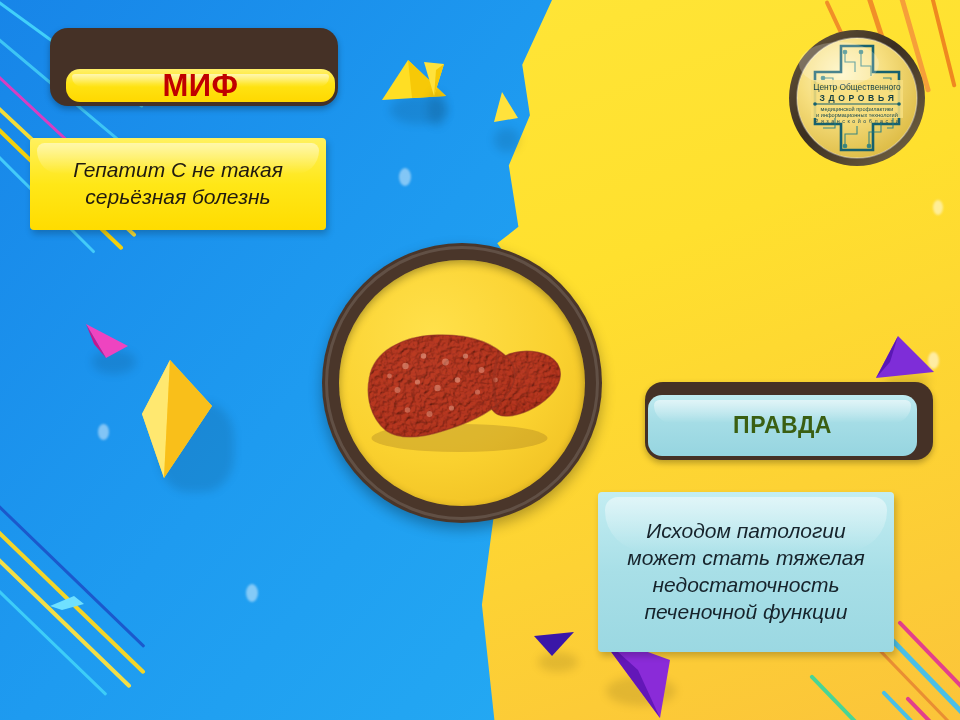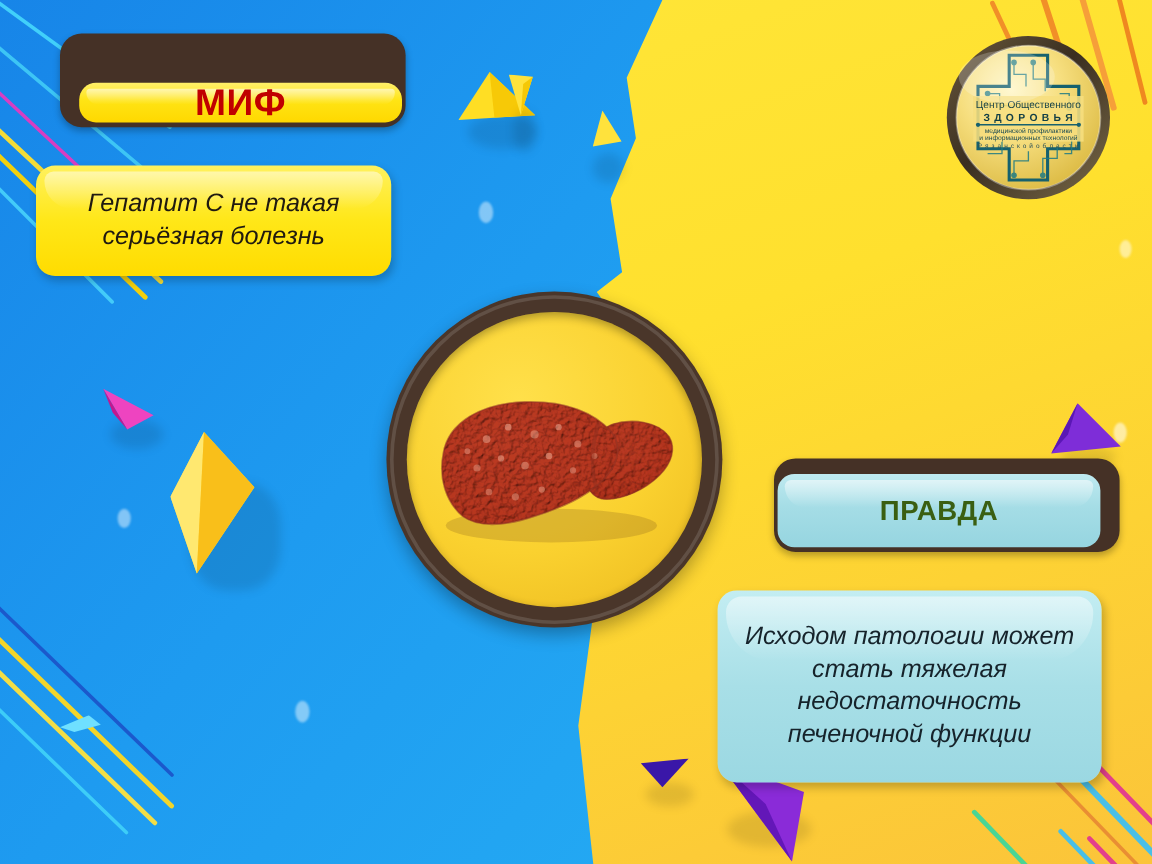--- a/index.html
+++ b/index.html
@@ -106,21 +106,21 @@
   #truth-plaque { left: 645px; top: 382px; width: 288px; height: 78px; }
   #truth-plaque .face {
     left: 3px; top: 13px; right: 16px; bottom: 4px;
     background: linear-gradient(180deg, #BFEAF0 0%, #A5DDE6 45%, #96D5E0 100%);
   }
   #truth-plaque .label { font-size: 23px; color: #3A5F12; }
 
   
   .bubble {
     position: absolute;
-    border-radius: 16px;
+    border-radius: 4px;
     display: flex;
     align-items: center;
     justify-content: center;
     text-align: center;
     box-shadow: 2px 4px 7px rgba(0,0,0,0.22);
     font-style: italic;
     line-height: 1.28;
   }
   .bubble::after {
     content: "";
@@ -133,21 +133,21 @@
   }
   .bubble .btext { position: relative; z-index: 2; padding: 0 14px; }
 
   #myth-bubble {
     left: 30px; top: 138px; width: 296px; height: 92px;
     background: linear-gradient(180deg, #FFF15E 0%, #FFE718 50%, #FFDC00 100%);
     color: #201A10;
     font-size: 21px;
   }
   #truth-bubble {
-    left: 598px; top: 492px; width: 320px; height: 160px;
+    left: 598px; top: 492px; width: 296px; height: 160px;
     background: linear-gradient(180deg, #C3EDF2 0%, #A8DFE7 50%, #9BD8E2 100%);
     color: #16232B;
     font-size: 21px;
   }
 
   
   #medallion {
     position: absolute;
     left: 322px; top: 243px;
     width: 280px; height: 280px;

